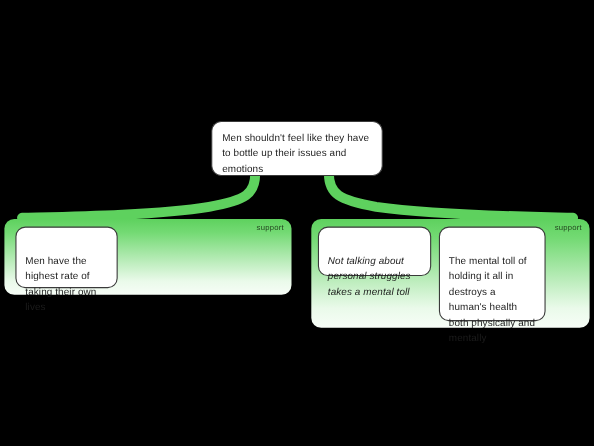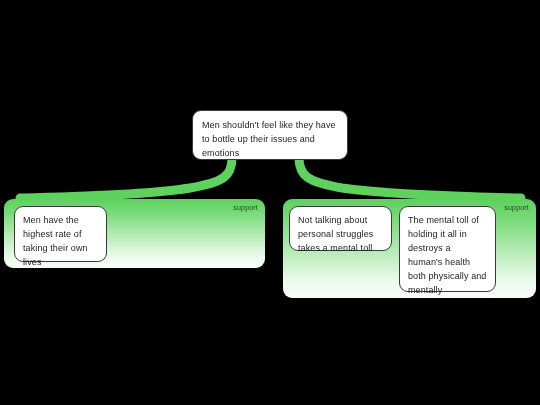--- a/index.html
+++ b/index.html
@@ -79,33 +79,33 @@
     letter-spacing: 0.2px;
   }
 
   
   .card {
     position: absolute;
     background: #ffffff;
     border: 1px solid #3a3a3a;
     border-radius: 9px;
     box-sizing: border-box;
-    padding: 6px 8px 0 8px;
+    padding: 23px 8px 0 8px;
     z-index: 3;
   }
   .card .node-text {
     font-size: 9px;
     line-height: 14px;
     color: #1c1c1c;
     letter-spacing: 0.1px;
   }
 
   #card-l1 { left: 14px;  top: 206px; width: 93px;  height: 56px; }
   #card-l2 { left: 119px; top: 206px; width: 100px; height: 56px; }
-  #card-r1 { left: 289px; top: 206px; width: 103px; height: 45px; }
+  #card-r1 { left: 289px; top: 206px; width: 103px; height: 45px; font-style: italic; }
   #card-r2 { left: 399px; top: 206px; width: 97px;  height: 86px; }
 </style>
 </head>
 <body>
 
 <div id="canvas">
 
   <svg id="connector-layer" viewBox="0 0 540 405" width="540" height="405" xmlns="http://www.w3.org/2000/svg">
     <path d="M 232 158 C 232 176, 224 182, 190 188 C 140 196, 60 197, 20 198" fill="none" stroke="#5ed15e" stroke-width="9" stroke-linecap="round"></path>
     <path d="M 299 158 C 299 176, 308 182, 342 188 C 400 196, 480 197, 521 198" fill="none" stroke="#5ed15e" stroke-width="9" stroke-linecap="round"></path>

